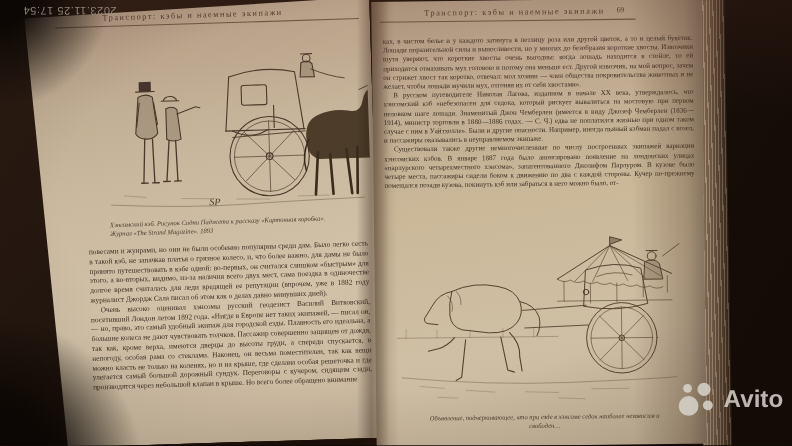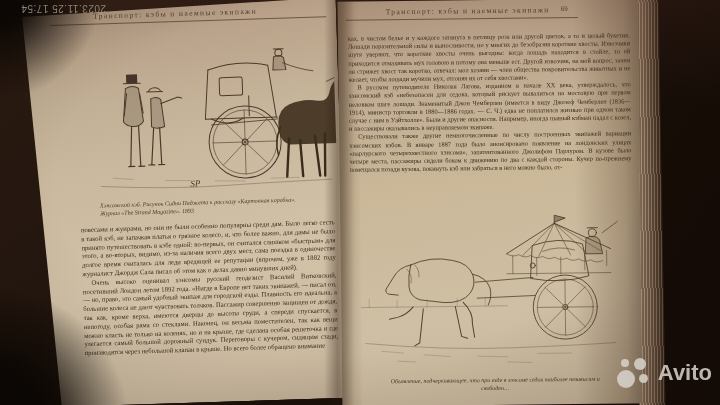--- a/index.html
+++ b/index.html
@@ -45,21 +45,21 @@
   .caption{position:absolute;font-style:italic;color:#4a3b2c;font-size:6px;line-height:8px;}
   .lcap{left:80px;top:197px;width:242px;}
   .rcap{left:34px;top:376px;width:238px;text-align:center;}
   .illus{position:absolute;}
   .illus svg{display:block;width:100%;height:100%;}
   
   .stamp{position:absolute;left:2px;top:3px;width:104px;text-align:left;
     transform:rotate(180deg);font-family:"Liberation Sans",sans-serif;
     font-size:10px;letter-spacing:.5px;color:#98907f;opacity:.9;}
   
-  .watermark{position:absolute;right:8px;bottom:14px;display:flex;align-items:center;gap:7px;opacity:.85;}
+  .watermark{position:absolute;right:8px;bottom:24px;display:flex;align-items:center;gap:7px;opacity:.85;}
   .avito-logo{position:relative;width:34px;height:36px;}
   .avito-logo i{position:absolute;border-radius:50%;background:#d9d4cc;}
   .avito-logo .c1{width:18px;height:18px;left:0;top:15px;}
   .avito-logo .c2{width:12px;height:12px;left:17px;top:3px;}
   .avito-logo .c3{width:8px;height:8px;left:4px;top:4px;}
   .avito-logo .c4{width:9px;height:9px;left:22px;top:19px;}
   .watermark span{font-family:"Liberation Sans",sans-serif;font-weight:bold;
     font-size:22px;color:#d9d4cc;}
 </style>
 </head>

